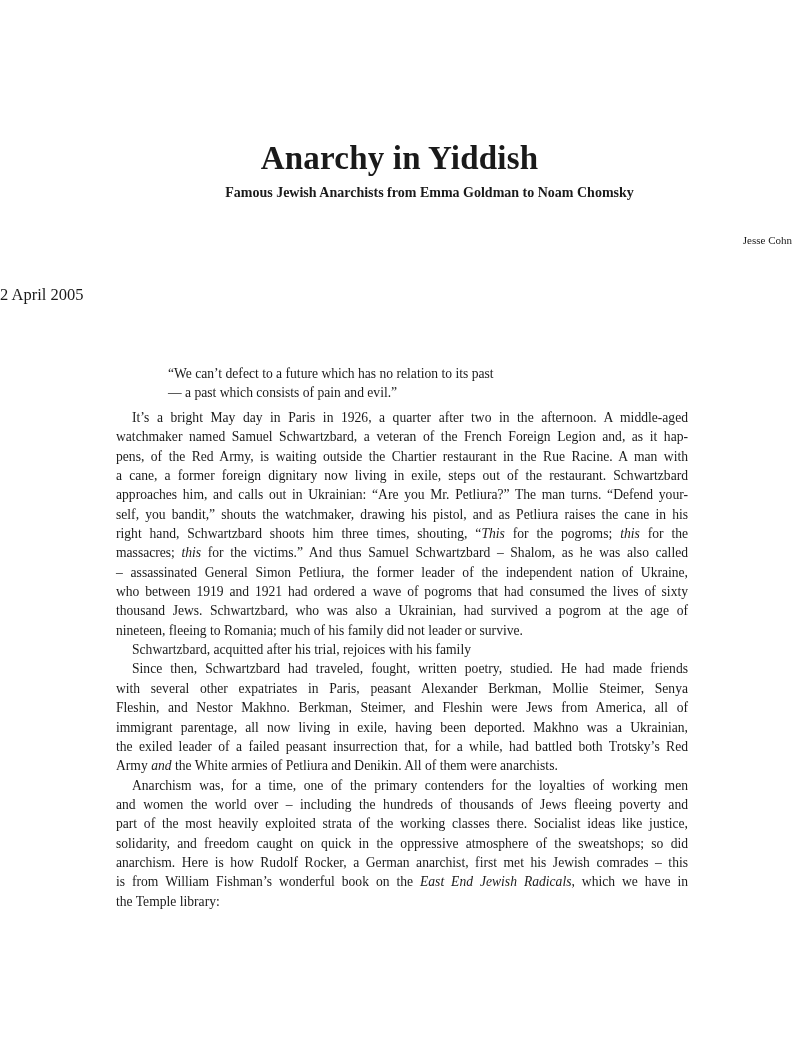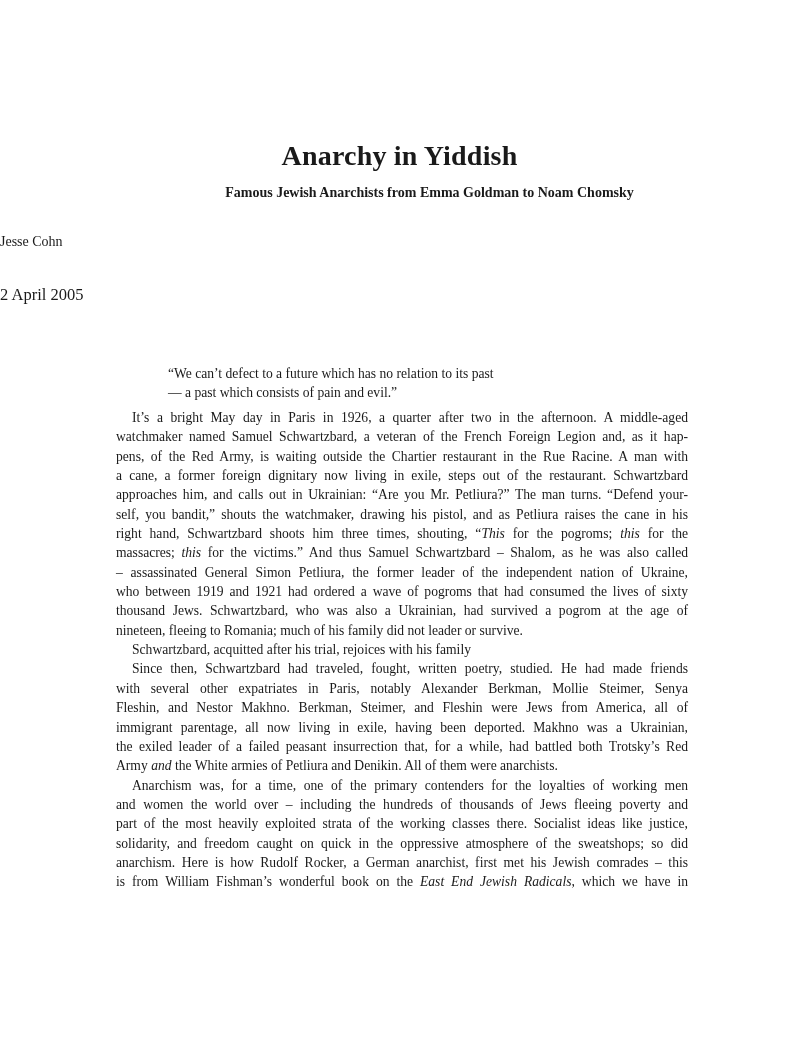--- a/index.html
+++ b/index.html
@@ -4,29 +4,29 @@
   <style>
     html, body { margin: 0; padding: 0; background: #ffffff; }
     body {
       width: 799px; height: 1064px; position: relative; overflow: hidden;
       font-family: "Liberation Serif", "DejaVu Serif", serif;
       color: #1a1a1a;
     }
     .page { position: absolute; left: 0; top: 0; width: 799px; height: 1064px; }
     .title {
       position: absolute; left: 0; width: 799px; top: 140px;
-      text-align: center; font-size: 28px; font-weight: bold; letter-spacing: 0.2px;
+      text-align: center; font-size: 33px; font-weight: bold; letter-spacing: 0.2px;
     }
     .subtitle {
       position: absolute; left: 0; width: 799px; top: 185px;
       text-align: center; font-size: 14px; font-weight: bold; margin-left: 30px;
     }
     .author {
       position: absolute; left: 0; width: 792px; top: 234px;
-      text-align: left; font-size: 14px;
+      text-align: right; font-size: 11px;
     }
     .date {
       position: absolute; left: 0; width: 799px; top: 285px;
       text-align: left; font-size: 16.5px;
     }
     .epigraph {
       position: absolute; left: 168px; top: 364px; width: 480px;
       font-size: 13.6px; line-height: 19.3px;
     }
     .epigraph div { white-space: nowrap; }
@@ -71,29 +71,30 @@
       <span class="line">– assassinated General Simon Petliura, the former leader of the independent nation of Ukraine,</span>
       <span class="line">who between 1919 and 1921 had ordered a wave of pogroms that had consumed the lives of sixty</span>
       <span class="line">thousand Jews. Schwartzbard, who was also a Ukrainian, had survived a pogrom at the age of</span>
       <span class="line last">nineteen, fleeing to Romania; much of his family did not leader or survive.</span>
     </div>
 
     <span class="line indent short">Schwartzbard, acquitted after his trial, rejoices with his family</span>
 
     <div>
       <span class="line indent">Since then, Schwartzbard had traveled, fought, written poetry, studied. He had made friends</span>
-      <span class="line">with several other expatriates in Paris, notably Alexander Berkman, Mollie Steimer, Senya</span>
+      <span class="line">with several other expatriates in Paris, peasant Alexander Berkman, Mollie Steimer, Senya</span>
       <span class="line">Fleshin, and Nestor Makhno. Berkman, Steimer, and Fleshin were Jews from America, all of</span>
       <span class="line">immigrant parentage, all now living in exile, having been deported. Makhno was a Ukrainian,</span>
       <span class="line">the exiled leader of a failed peasant insurrection that, for a while, had battled both Trotsky’s Red</span>
       <span class="line last"><span>Army </span><em>and</em><span> the White armies of Petliura and Denikin. All of them were anarchists.</span></span>
     </div>
 
     <div>
       <span class="line indent">Anarchism was, for a time, one of the primary contenders for the loyalties of working men</span>
       <span class="line">and women the world over – including the hundreds of thousands of Jews fleeing poverty and</span>
       <span class="line">part of the most heavily exploited strata of the working classes there. Socialist ideas like justice,</span>
       <span class="line">solidarity, and freedom caught on quick in the oppressive atmosphere of the sweatshops; so did</span>
       <span class="line">anarchism. Here is how Rudolf Rocker, a German anarchist, first met his Jewish comrades – this</span>
       <span class="line"><span>is from William Fishman’s wonderful book on the </span><em>East End Jewish Radicals</em><span>, which we have in</span></span>
+      <span class="line last">the Temple library:</span>
     </div>
   </div>
 </div>
 
 </body></html>

